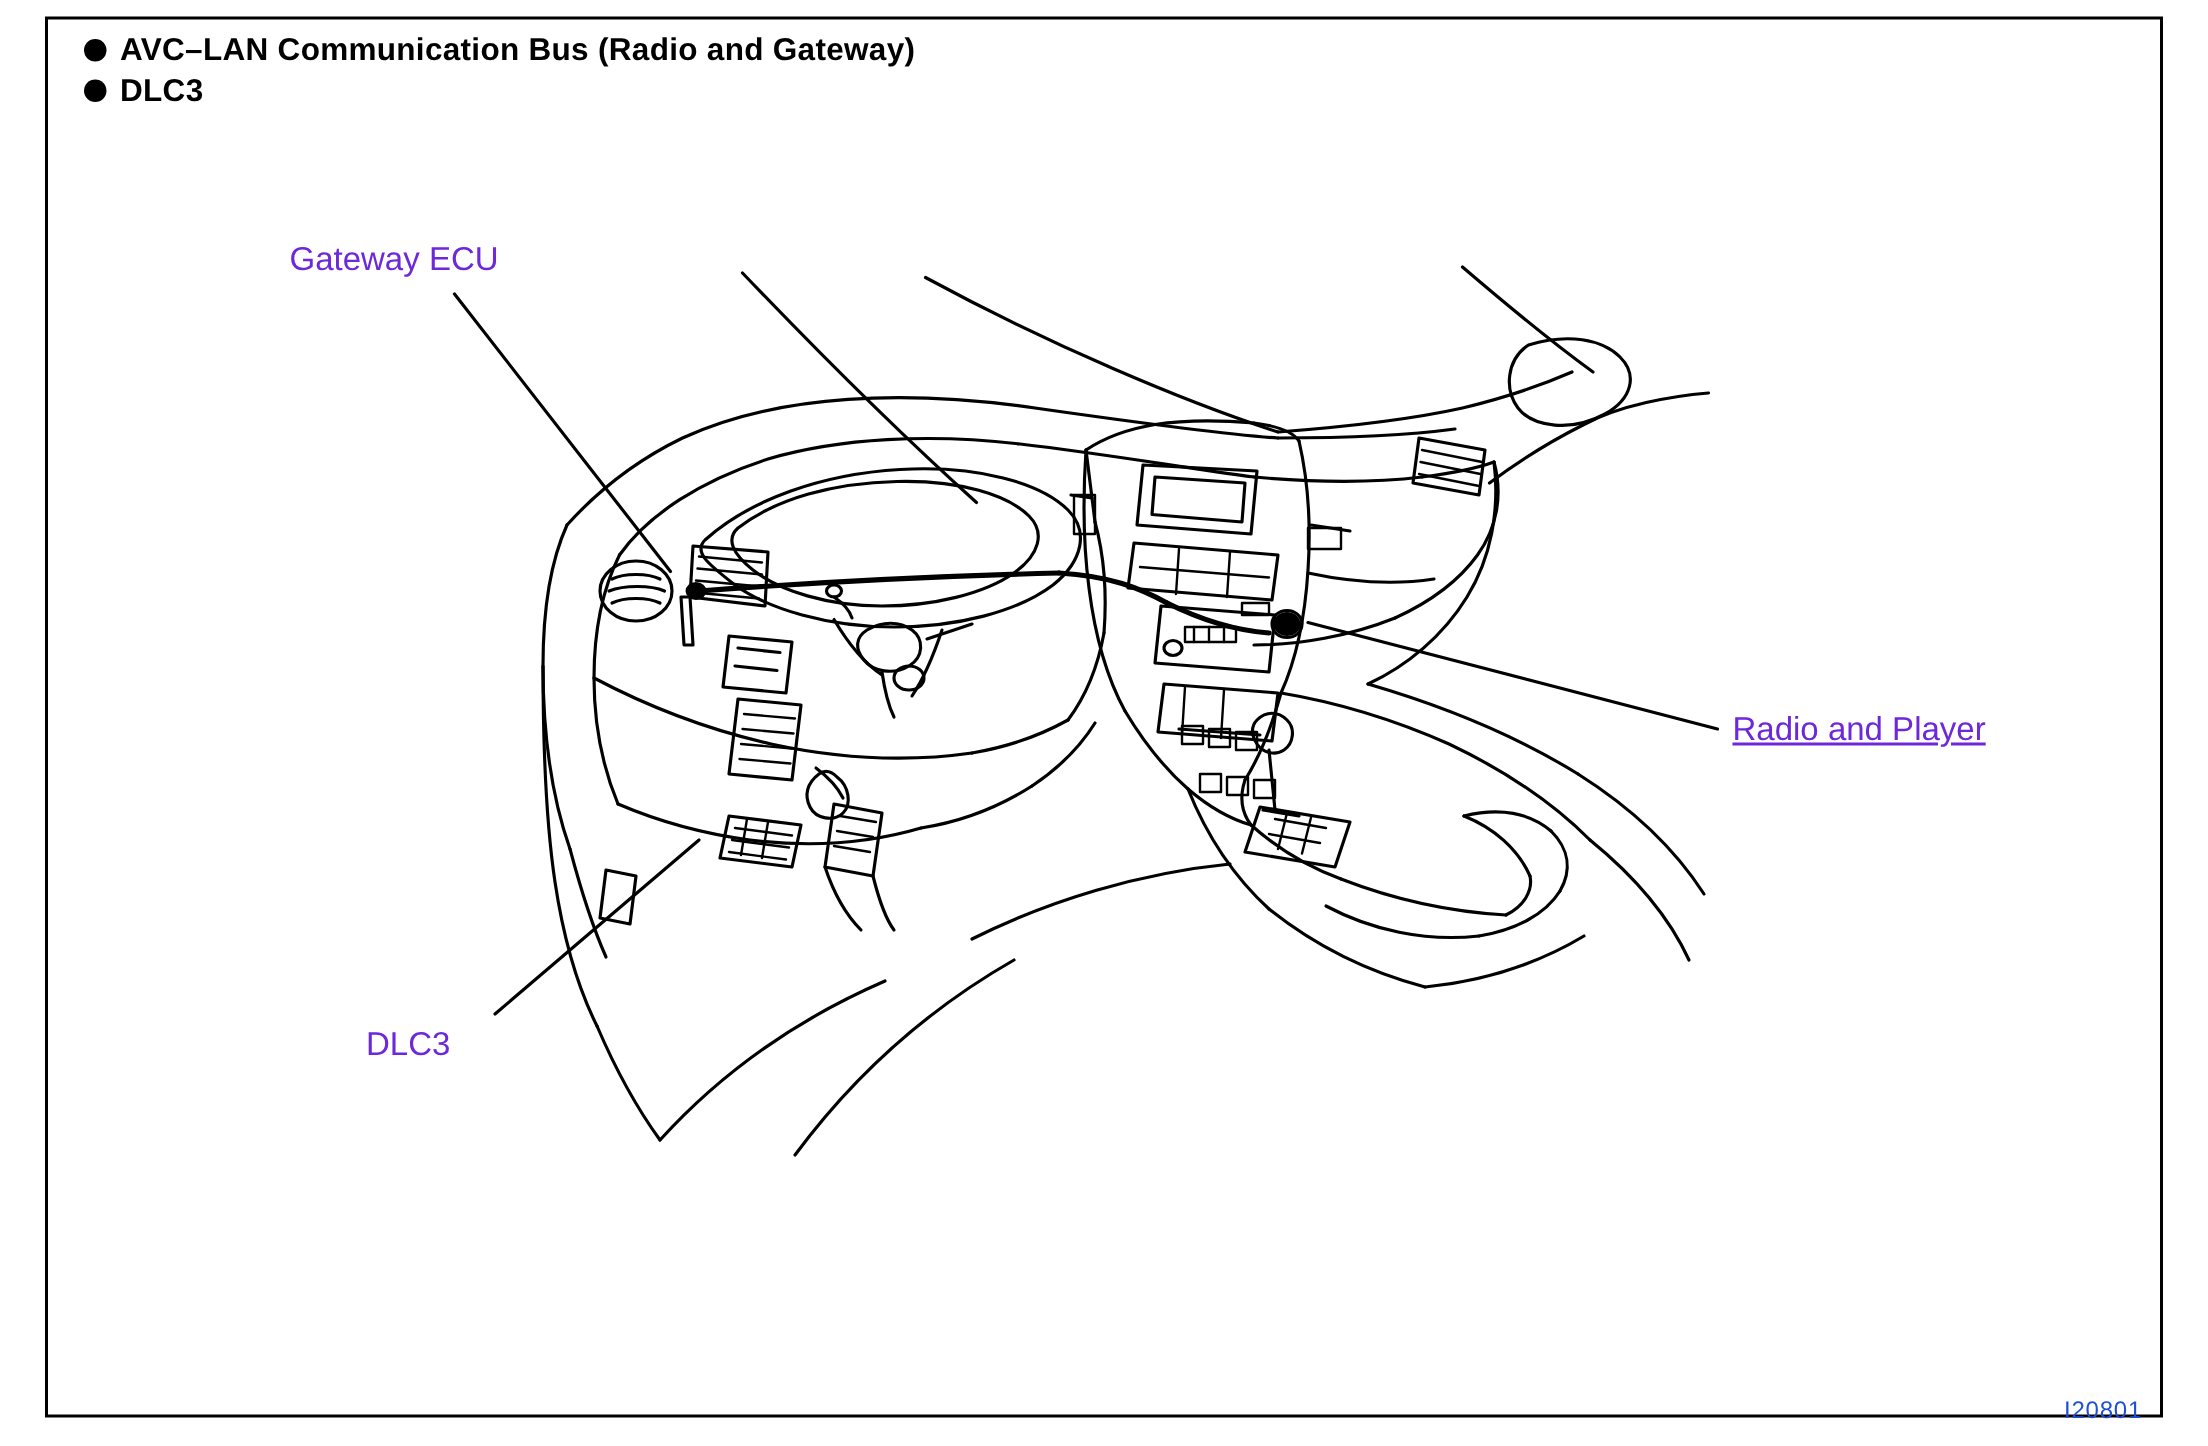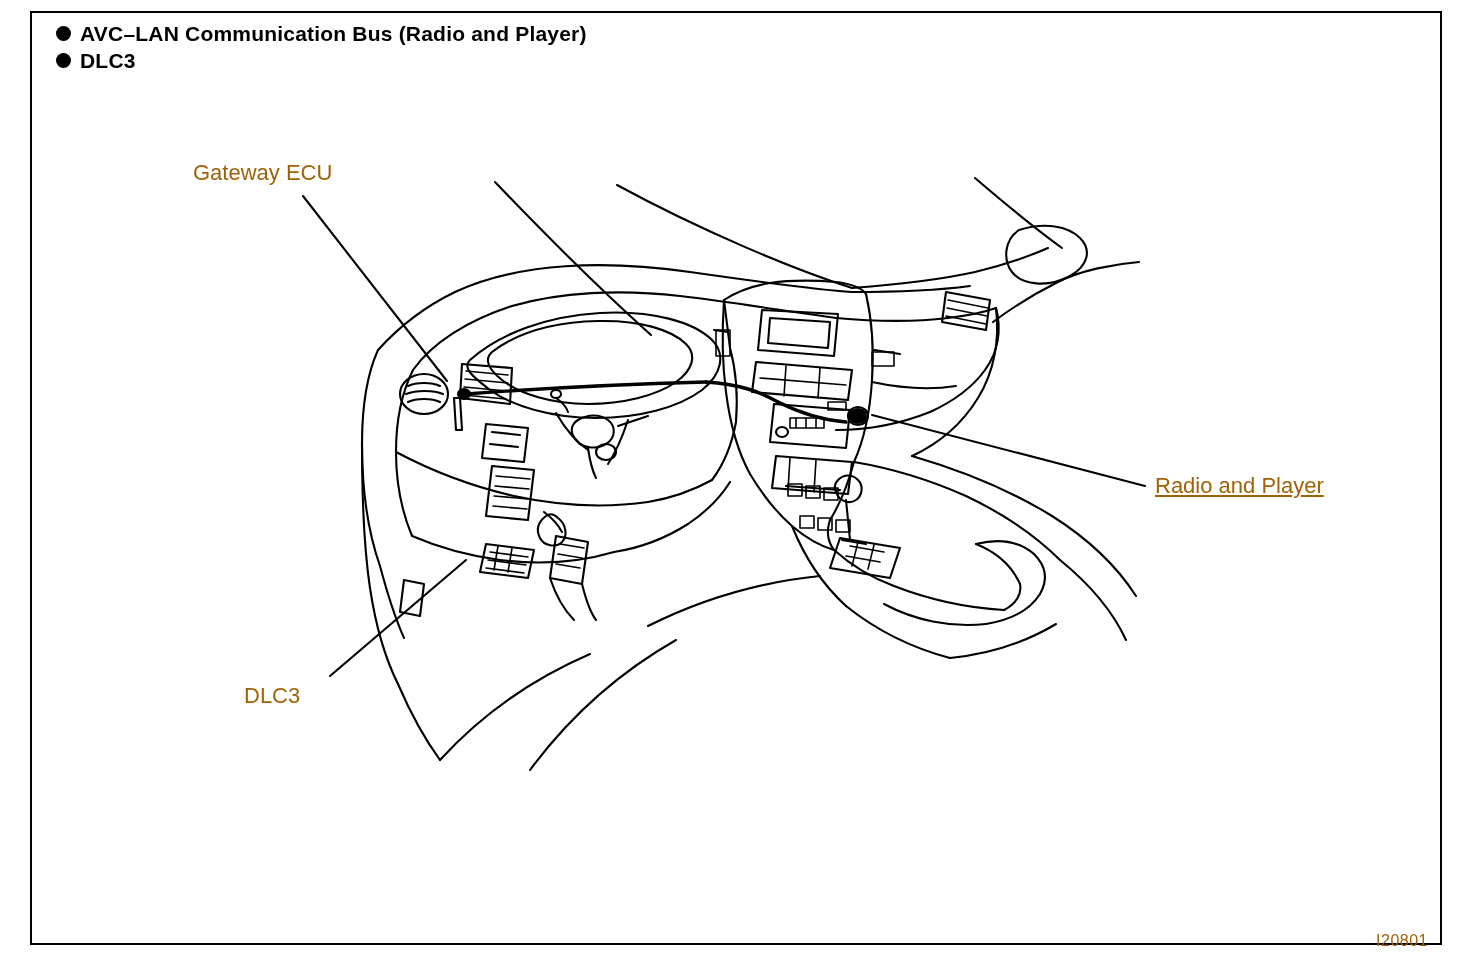--- a/index.html
+++ b/index.html
@@ -47,32 +47,32 @@
   .legend-label {
     font-size: 21px;
     font-weight: bold;
     color: #000000;
     letter-spacing: 0.2px;
     white-space: nowrap;
   }
   .callout {
     position: absolute;
     font-size: 22px;
-    color: #a16207;
+    color: #6d28d9;
     white-space: nowrap;
   }
   #lbl-gateway { left: 193px; top: 160px; }
   #lbl-radio   { left: 1155px; top: 473px; text-decoration: underline; }
   #lbl-dlc3    { left: 244px; top: 683px; }
   #figure-code {
     position: absolute;
     right: 44px;
     bottom: 14px;
     font-size: 16px;
-    color: #a16207;
+    color: #1d4ed8;
     letter-spacing: 0.5px;
   }
   #art {
     position: absolute;
     left: 0;
     top: 0;
     width: 1472px;
     height: 964px;
     pointer-events: none;
   }
@@ -90,21 +90,21 @@
 </head>
 <body>
 
 <div id="page">
 
   <div id="frame"></div>
 
   <div class="legend">
     <div class="legend-row">
       <span class="bullet"></span>
-      <span class="legend-label">AVC–LAN Communication Bus (Radio and Player)</span>
+      <span class="legend-label">AVC–LAN Communication Bus (Radio and Gateway)</span>
     </div>
     <div class="legend-row">
       <span class="bullet"></span>
       <span class="legend-label">DLC3</span>
     </div>
   </div>
 
   <div class="callout" id="lbl-gateway">Gateway ECU</div>
   <div class="callout" id="lbl-radio">Radio and Player</div>
   <div class="callout" id="lbl-dlc3">DLC3</div>

